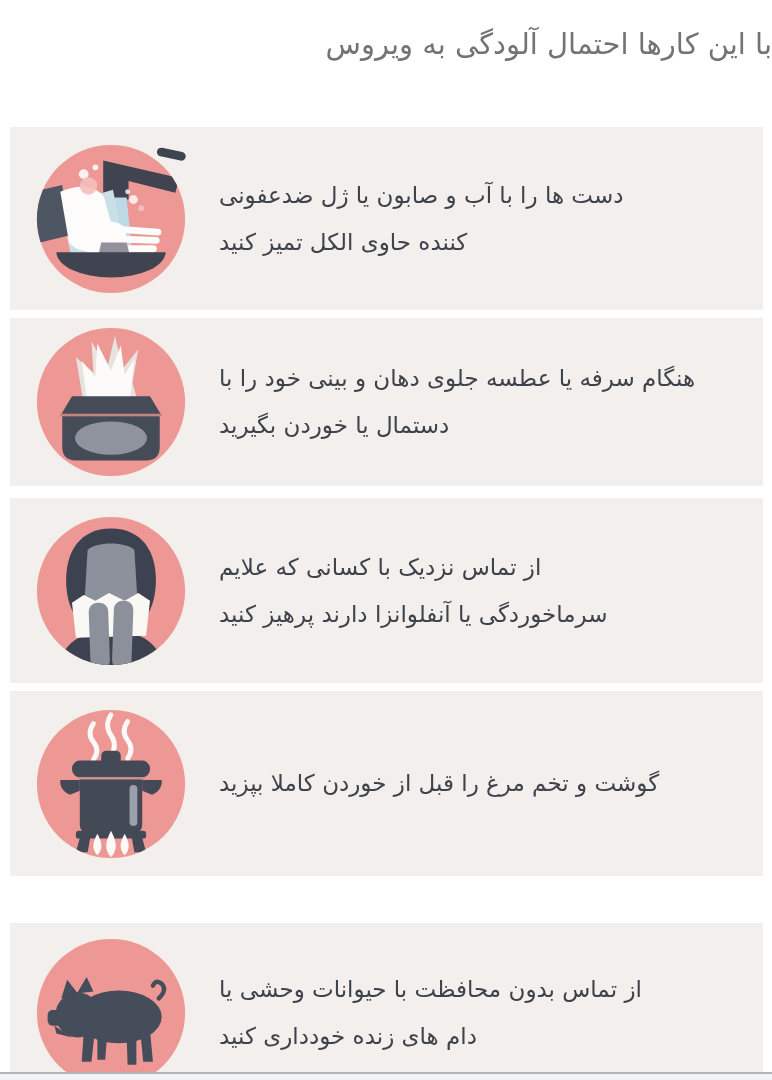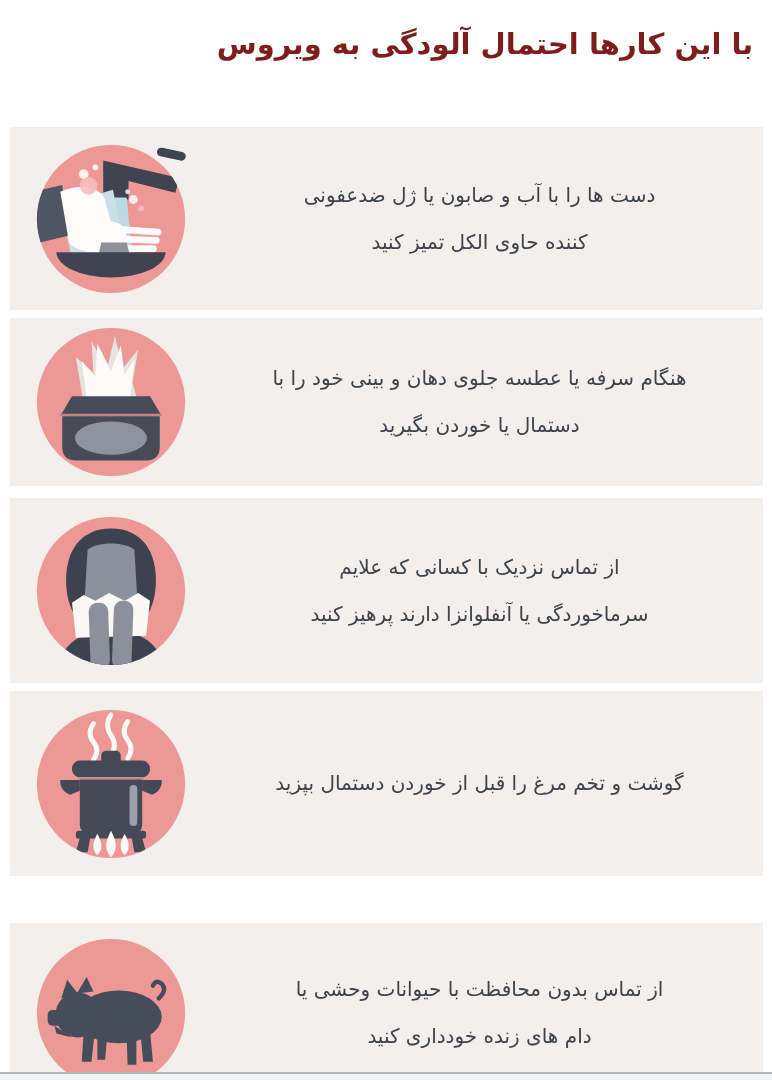--- a/index.html
+++ b/index.html
@@ -1,36 +1,36 @@
 <!DOCTYPE html>
 <html lang="fa"><head>
 <meta charset="utf-8">
 <style>
   * { margin:0; padding:0; box-sizing:border-box; }
   html,body { width:772px; height:1080px; background:#ffffff;
     font-family:"DejaVu Sans","Liberation Sans",sans-serif; }
   .page { position:relative; width:772px; height:1080px; overflow:hidden; background:#ffffff; }
 
   .header { position:absolute; top:18px; left:198px; width:574px;
-    direction:rtl; text-align:center; color:#7f1d1d;
-    font-size:29px; font-weight:bold; line-height:53px; }
+    direction:rtl; color:#737373;
+    font-size:29px; font-weight:normal; line-height:53px; }
 
   .tip-row { position:absolute; left:10px; width:753px; background:#f2efec;
     display:flex; flex-direction:row; align-items:center; }
   .row-1 { top:127px; height:183px; }
   .row-2 { top:318px; height:168px; }
   .row-3 { top:498px; height:185px; }
   .row-4 { top:691px; height:185px; }
   .row-5 { top:923px; height:179px; }
 
   .tip-icon { flex:0 0 auto; width:156px; height:156px; margin-left:23px; }
   .tip-icon svg { display:block; width:156px; height:156px; }
 
-  .tip-text { flex:1 1 auto; direction:rtl; text-align:center;
-    padding:0 23px 0 30px; color:#3d424b; font-size:20px; line-height:47px; }
+  .tip-text { flex:1 1 auto; direction:rtl; text-align:left;
+    padding:0 23px 0 30px; color:#3d424b; font-size:23px; line-height:47px; }
 
   .divider { position:absolute; top:1072px; left:0; width:772px; height:2px; background:#b4b4b2; }
   .footer-strip { position:absolute; top:1074px; left:0; width:772px; height:6px; background:#f0f3f5; }
 </style>
 </head>
 <body>
 
 <div class="page">
 
   <div class="header">
@@ -150,21 +150,21 @@
           <rect x="44" y="128" width="72" height="8" rx="3" fill="#434955"></rect>
           <path d="M50 128 L60 128 L56 150 L44 150 Z" fill="#434955"></path>
           <path d="M100 128 L110 128 L116 150 L104 150 Z" fill="#434955"></path>
           <path d="M66 153 C60 147 61 140 66 131 C71 140 72 147 66 153 Z" fill="#fbfaf8"></path>
           <path d="M80 155 C73 148 74 139 80 128 C86 139 87 148 80 155 Z" fill="#fbfaf8"></path>
           <path d="M94 153 C88 147 89 140 94 131 C99 140 100 147 94 153 Z" fill="#fbfaf8"></path>
         </g>
       </svg>
     </div>
     <div class="tip-text">
-      <div>گوشت و تخم مرغ را قبل از خوردن دستمال بپزید</div>
+      <div>گوشت و تخم مرغ را قبل از خوردن کاملا بپزید</div>
     </div>
   </div>
 
   <div class="tip-row row-5">
     <div class="tip-icon">
       <svg viewBox="0 0 160 160" xmlns="http://www.w3.org/2000/svg">
         <defs>
             <clipPath id="clip5">
               <circle cx="80" cy="80" r="76"></circle>
             </clipPath>

